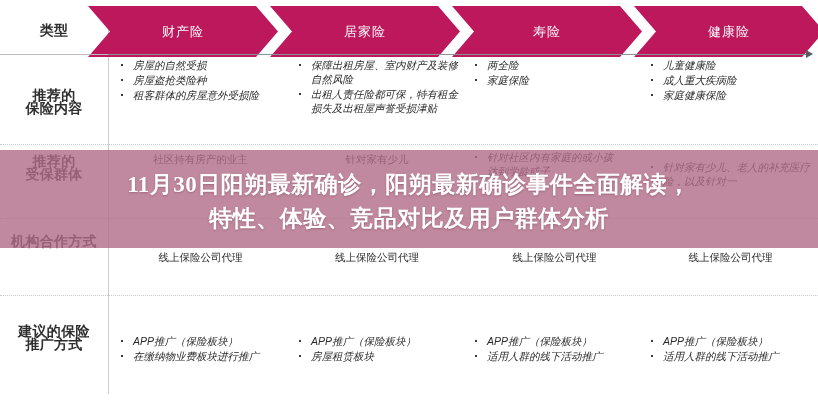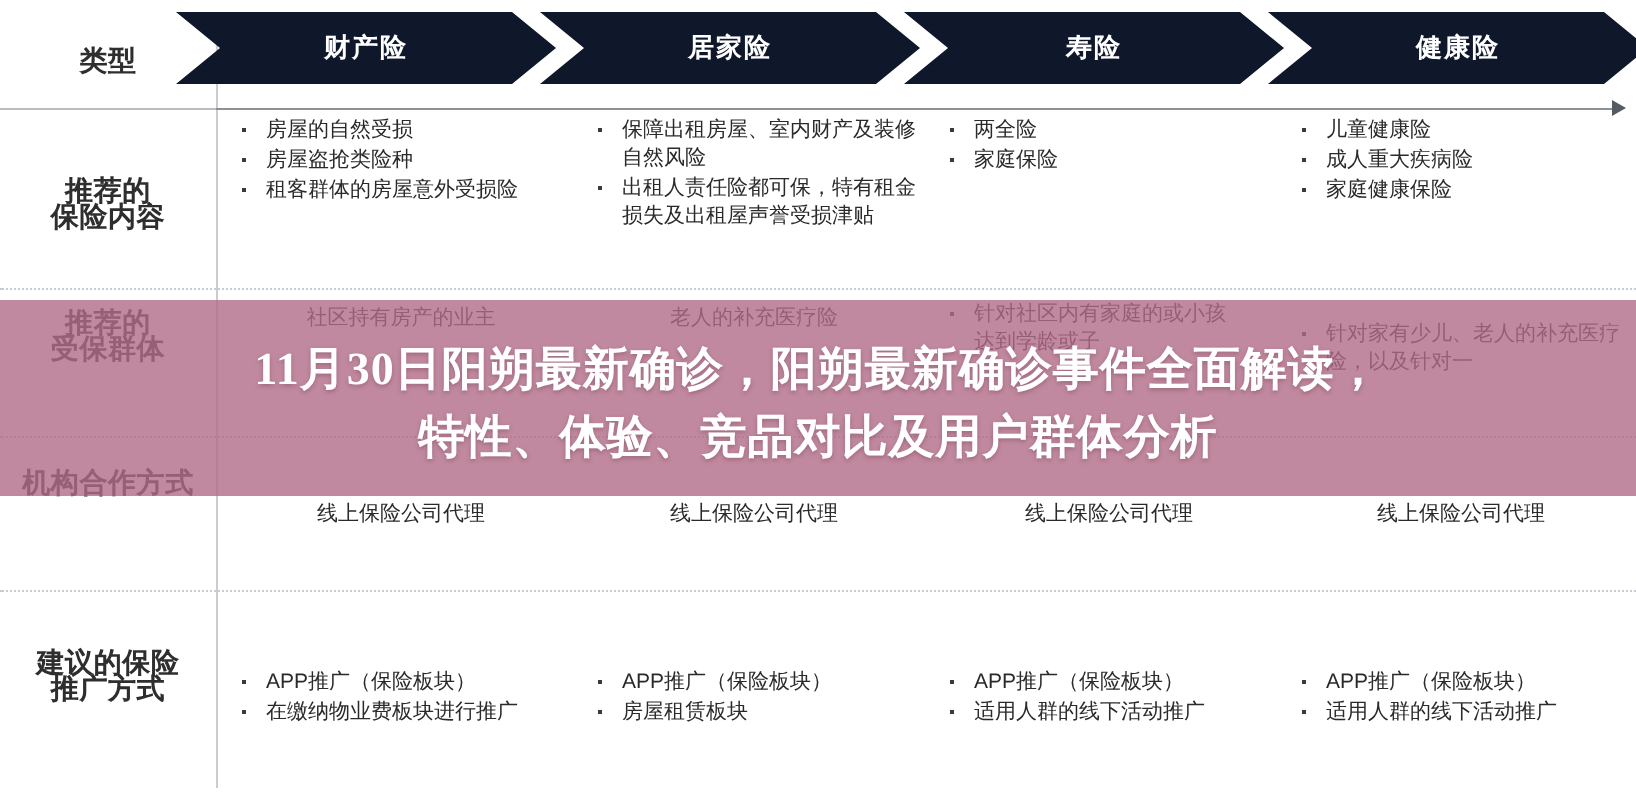--- a/index.html
+++ b/index.html
@@ -18,45 +18,45 @@
     text-align:center;
     font-size:14px;font-weight:bold;color:#2e2e2e;
     line-height:13px;
     letter-spacing:.3px;
   }
   .vsep{position:absolute;left:108px;top:6px;width:1px;height:388px;background:#c9ccd1;}
 
   
   .chevwrap{position:absolute;left:88px;top:6px;width:730px;height:44px;}
   .chev{
-    position:absolute;top:0;height:36px;
-    background:#0f172a;
+    position:absolute;top:0;height:51px;
+    background:#be185d;
     display:flex;align-items:center;justify-content:center;
-    color:#ffffff;font-size:13px;font-weight:bold;letter-spacing:1px;
+    color:#ffffff;font-size:13px;font-weight:normal;letter-spacing:1px;
     clip-path:polygon(0 0, calc(100% - 22px) 0, 100% 50%, calc(100% - 22px) 100%, 0 100%, 22px 50%);
   }
   .chev.first{
     clip-path:polygon(0 0, calc(100% - 22px) 0, 100% 50%, calc(100% - 22px) 100%, 0 100%, 22px 50%);
   }
 
   
   .axis{position:absolute;left:108px;top:54px;width:700px;height:1px;background:#8d9196;}
   .axis-head{
     position:absolute;left:806px;top:50px;width:0;height:0;
     border-top:4px solid transparent;border-bottom:4px solid transparent;
     border-left:7px solid #555b61;
   }
 
   
   .sep-solid{position:absolute;left:0;height:1px;background:#b9bdc2;}
   .sep-dot{position:absolute;height:0;border-top:1px dotted #c8ccd2;}
 
   
   .cell{position:absolute;font-size:10.5px;color:#2a2a2a;line-height:14px;}
-  .cell ul{margin:0;padding:0;list-style:none;}
+  .cell ul{margin:0;padding:0;list-style:none;font-style:italic;}
   .cell li{position:relative;padding-left:15px;margin-bottom:1px;}
   .cell li:before{
     content:"";position:absolute;left:3px;top:6px;
     width:2px;height:2px;background:#3a3a3a;
   }
   .cell.center{text-align:center;}
   .cell.plain{line-height:15px;}
 
   
   .banner{
@@ -154,21 +154,21 @@
       <li>成人重大疾病险</li>
       <li>家庭健康保险</li>
     </ul>
   </div>
 
   <div class="cell plain center" style="left:118px;top:152px;width:165px;">
     <div>社区持有房产的业主</div>
   </div>
 
   <div class="cell plain center" style="left:296px;top:152px;width:162px;">
-    <div>老人的补充医疗险</div>
+    <div>针对家有少儿</div>
   </div>
 
   <div class="cell" style="left:472px;top:150px;width:150px;">
     <ul>
       <li>针对社区内有家庭的或小孩达到学龄或子</li>
     </ul>
   </div>
 
   <div class="cell" style="left:648px;top:160px;width:165px;">
     <ul>

